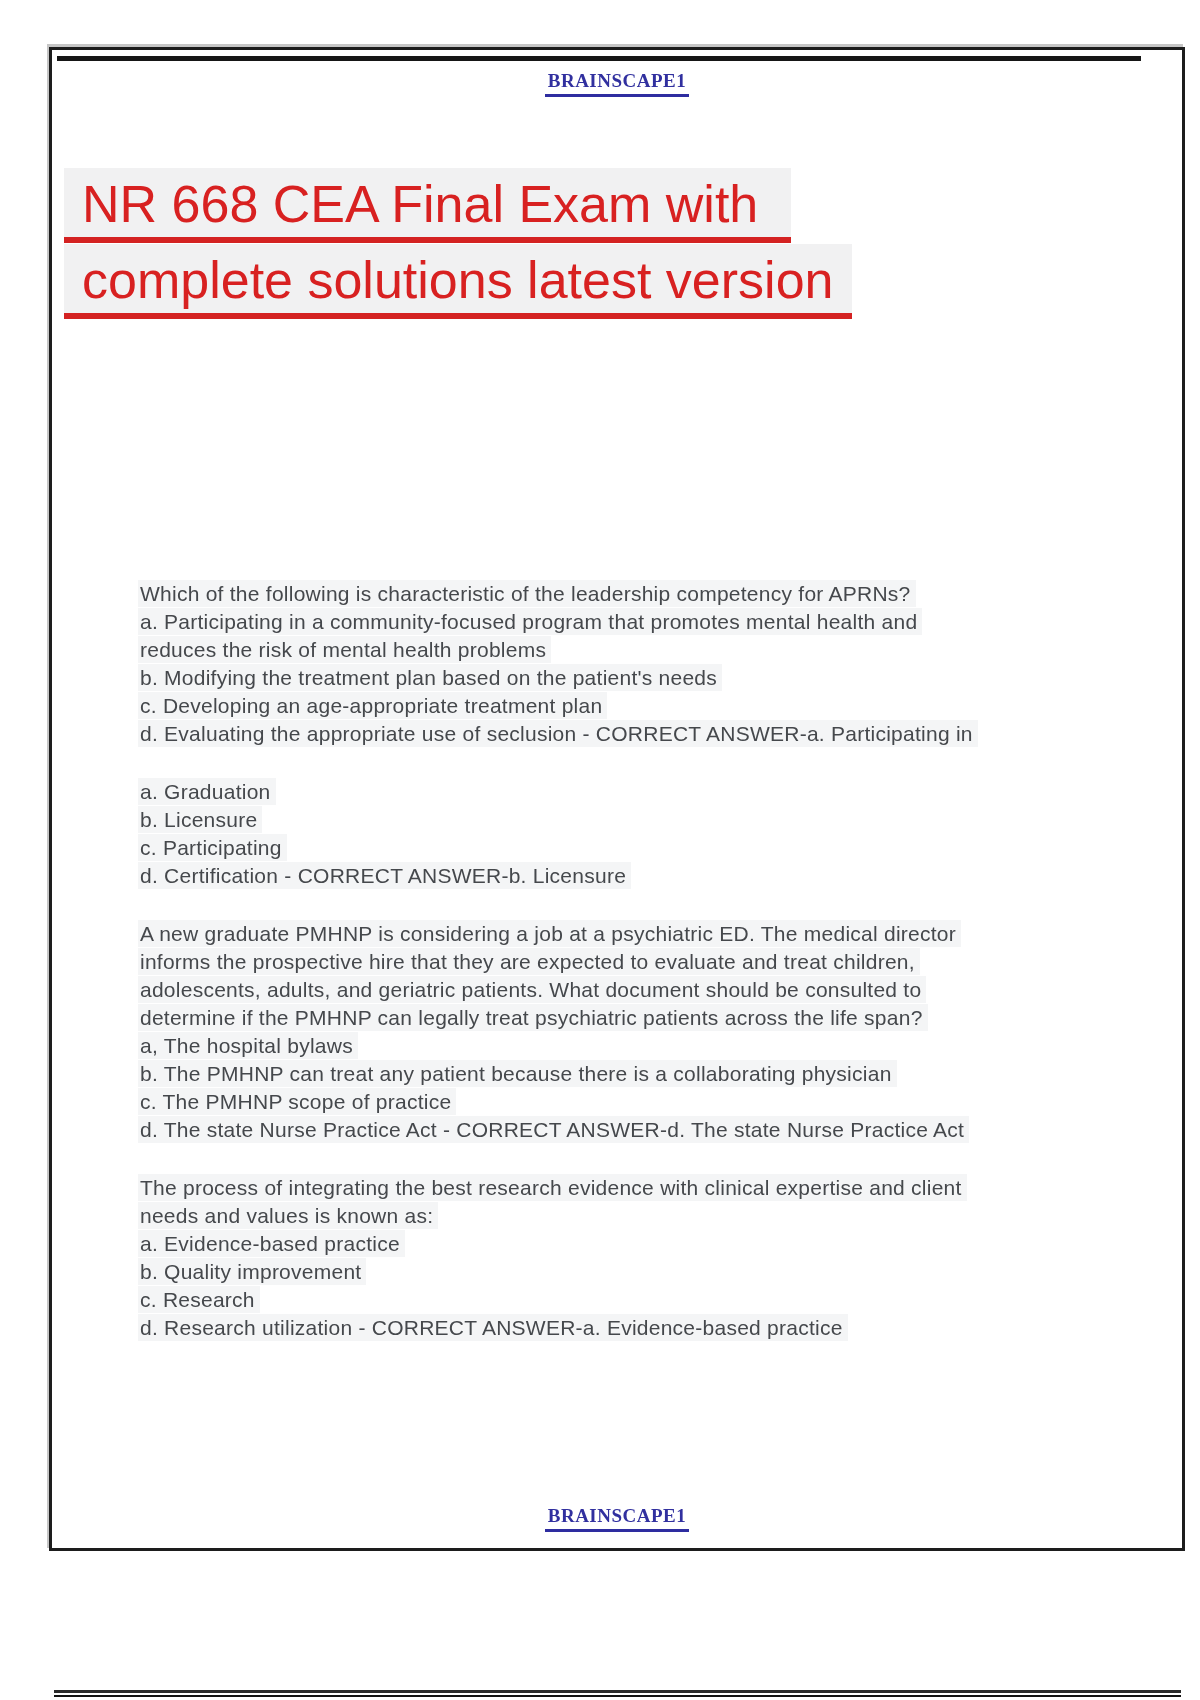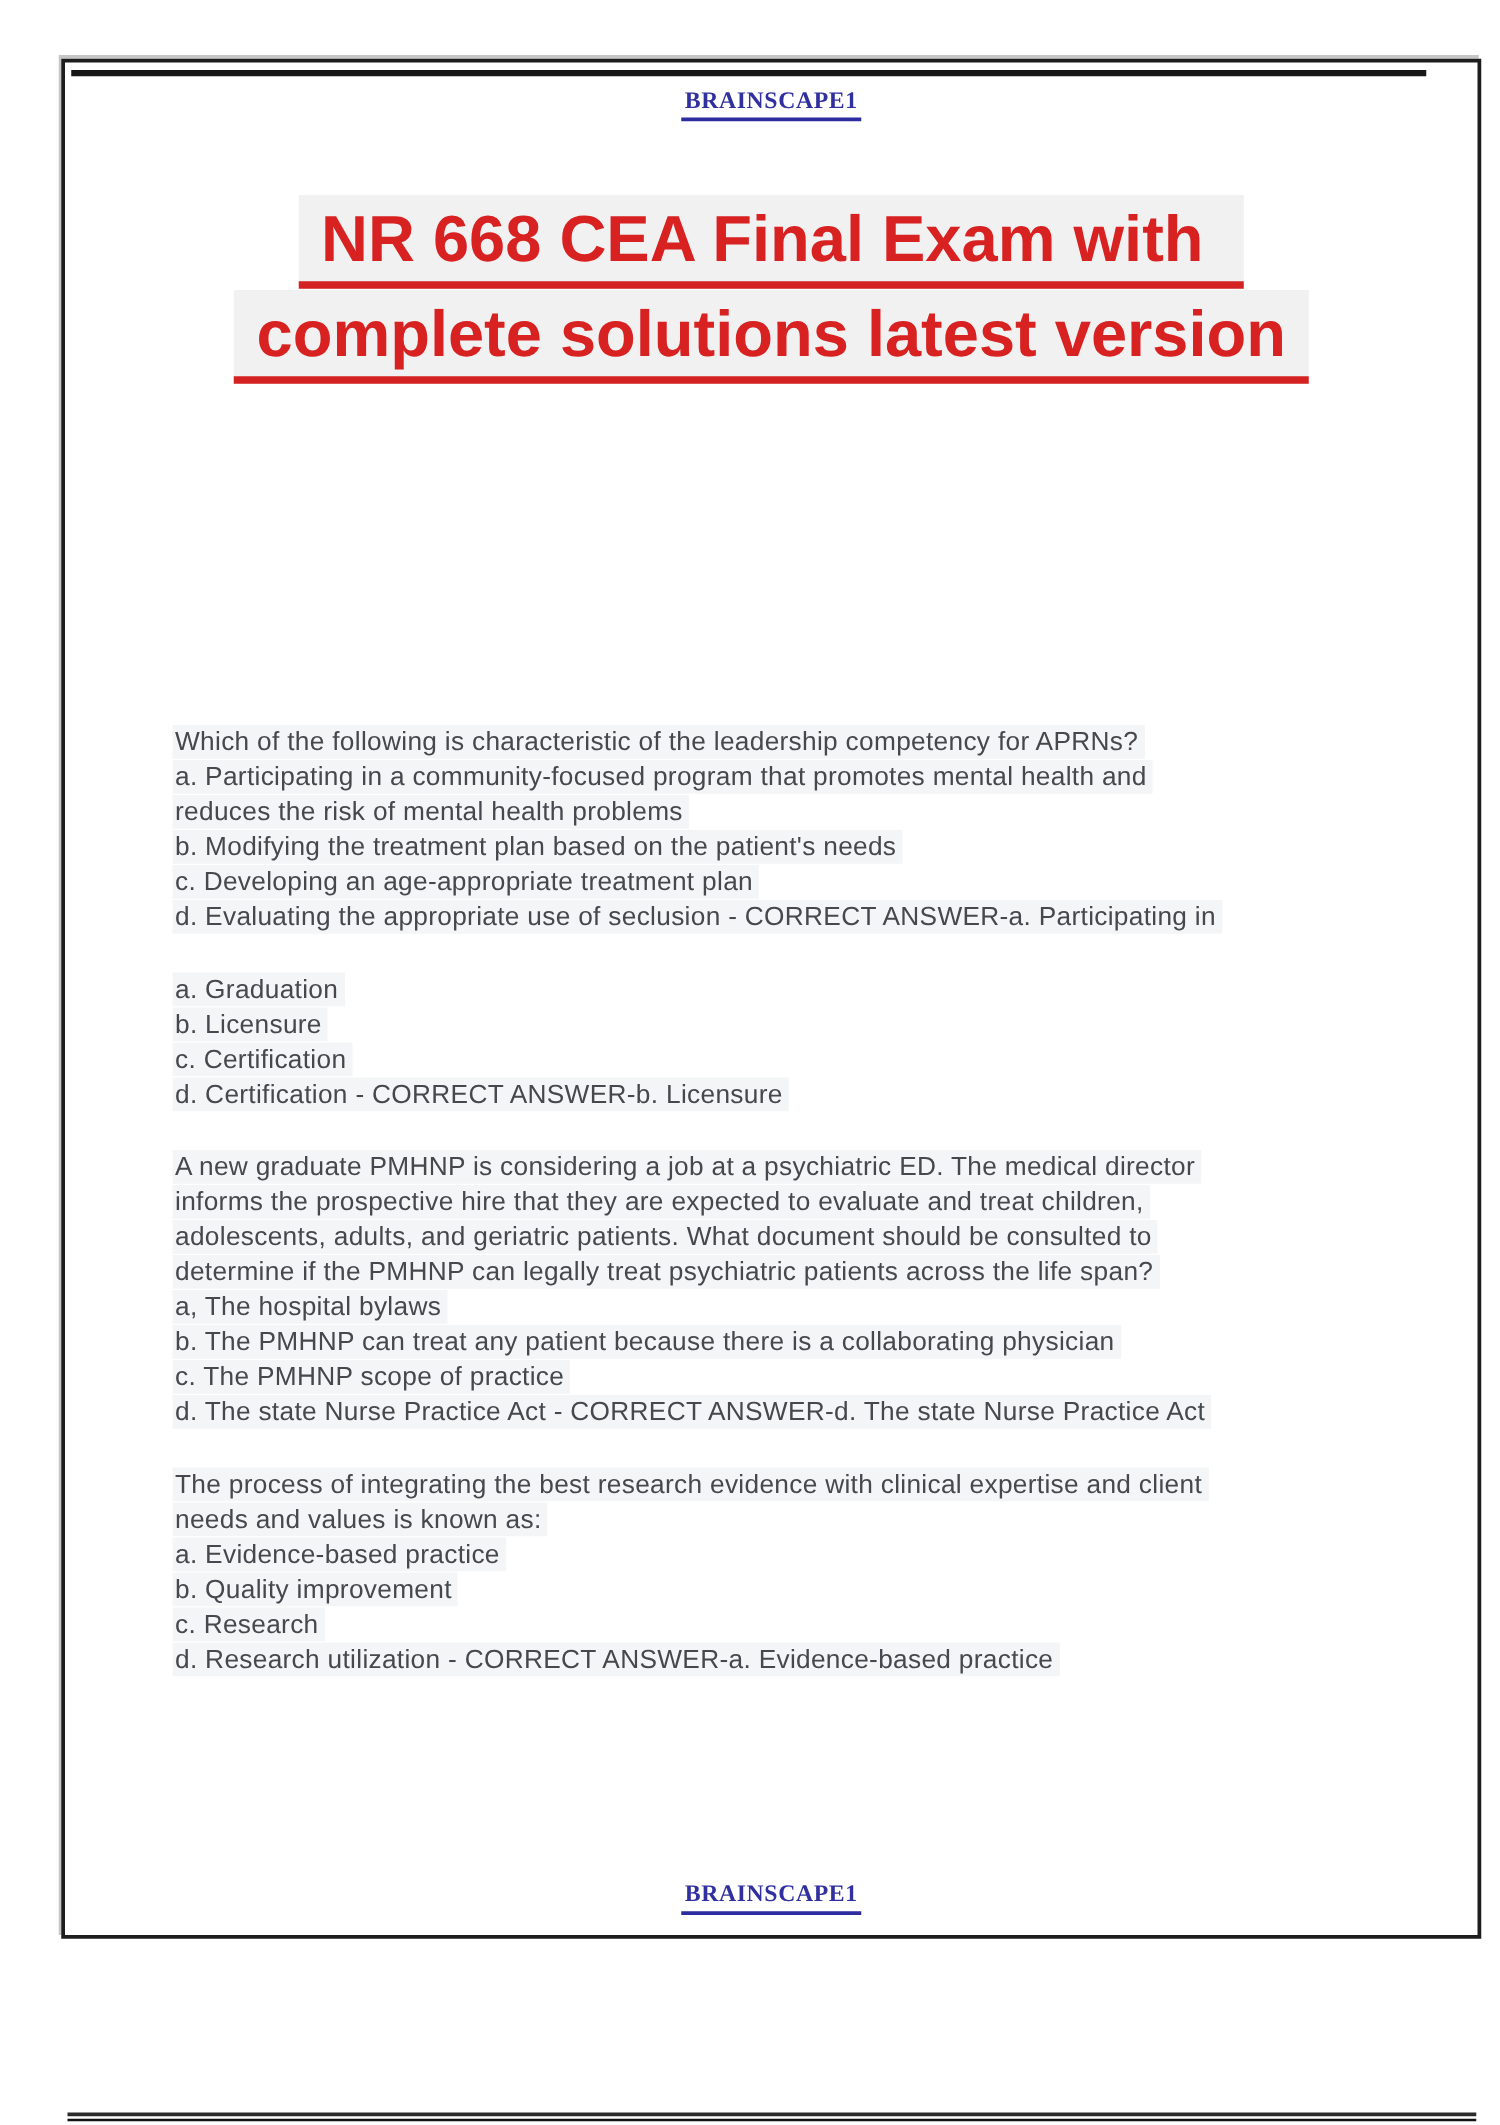--- a/index.html
+++ b/index.html
@@ -31,25 +31,25 @@
     letter-spacing:0.5px;
     color:#31309f;
     text-decoration:none;
     display:inline-block;
     border-bottom:3px solid #2e2da0;
     padding:0 3px 2px 3px;
     cursor:pointer;
   }
   .title-wrap {
     position:absolute; top:106px; left:0; width:100%;
-    text-align:center;
-    margin:0;
+    text-align:left;
+    margin:12px;
     font-size:52px;
     line-height:54px;
-    font-weight:bold;
+    font-weight:normal;
     color:#d82121;
     letter-spacing:0px;
   }
   .title-line {
     display:inline-block;
     background:#f1f1f2;
     border-bottom:6px solid #d42222;
     padding:9px 18px 6px 18px;
     margin-bottom:1px;
     white-space:pre;
@@ -93,21 +93,21 @@
         <div class="qline"><span class="hl">Which of the following is characteristic of the leadership competency for APRNs?</span></div>
         <div class="qline"><span class="hl">a. Participating in a community-focused program that promotes mental health and</span></div>
         <div class="qline"><span class="hl">reduces the risk of mental health problems</span></div>
         <div class="qline"><span class="hl">b. Modifying the treatment plan based on the patient's needs</span></div>
         <div class="qline"><span class="hl">c. Developing an age-appropriate treatment plan</span></div>
         <div class="qline"><span class="hl">d. Evaluating the appropriate use of seclusion - CORRECT ANSWER-a. Participating in</span></div>
       </div>
       <div class="qblock">
         <div class="qline"><span class="hl">a. Graduation</span></div>
         <div class="qline"><span class="hl">b. Licensure</span></div>
-        <div class="qline"><span class="hl">c. Certification</span></div>
+        <div class="qline"><span class="hl">c. Participating</span></div>
         <div class="qline"><span class="hl">d. Certification - CORRECT ANSWER-b. Licensure</span></div>
       </div>
       <div class="qblock">
         <div class="qline"><span class="hl">A new graduate PMHNP is considering a job at a psychiatric ED. The medical director</span></div>
         <div class="qline"><span class="hl">informs the prospective hire that they are expected to evaluate and treat children,</span></div>
         <div class="qline"><span class="hl">adolescents, adults, and geriatric patients. What document should be consulted to</span></div>
         <div class="qline"><span class="hl">determine if the PMHNP can legally treat psychiatric patients across the life span?</span></div>
         <div class="qline"><span class="hl">a, The hospital bylaws</span></div>
         <div class="qline"><span class="hl">b. The PMHNP can treat any patient because there is a collaborating physician</span></div>
         <div class="qline"><span class="hl">c. The PMHNP scope of practice</span></div>

